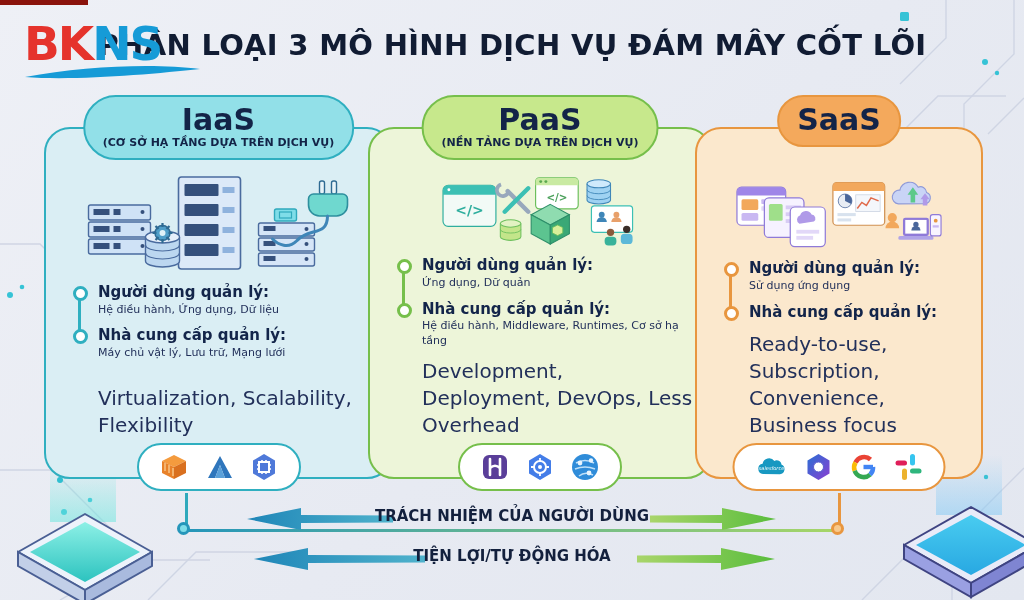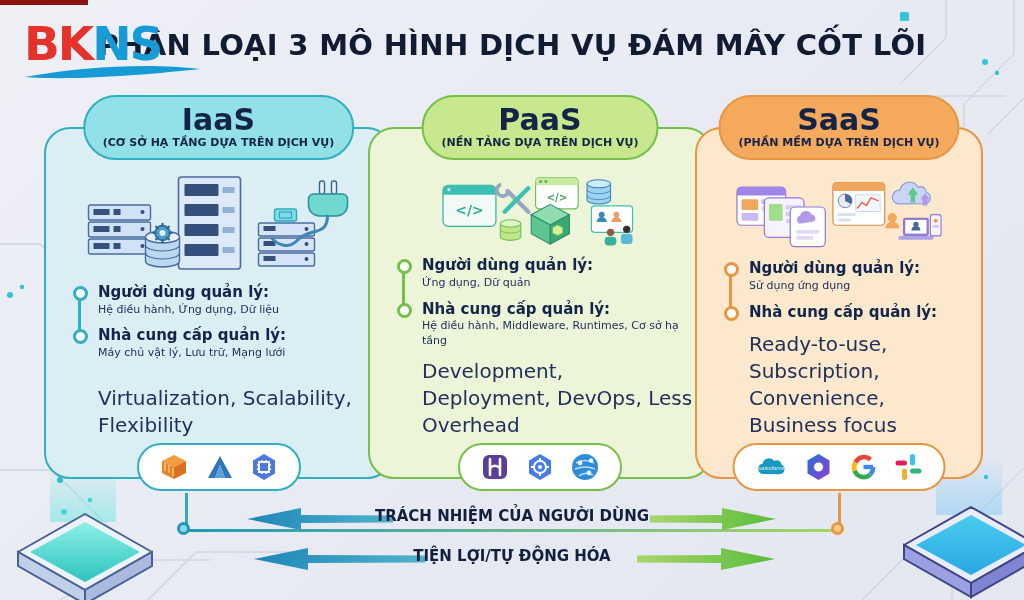--- a/index.html
+++ b/index.html
@@ -277,21 +277,20 @@
       <circle cx="10" cy="11" r="2.4" fill="#e8f4fd"></circle>
         <circle cx="21" cy="8.5" r="2.2" fill="#e8f4fd"></circle>
         <circle cx="19" cy="21" r="2.4" fill="#e8f4fd"></circle>
     </svg>
   </div>
 </div>
 
 <div class="card c-saas">
   <div class="card-pill">
     <div class="card-code">SaaS</div>
-    <div class="card-sub">(PHẦN MỀM DỰA TRÊN DỊCH VỤ)</div>
   </div>
 
   <svg class="illu" viewBox="0 0 272 100">
     <rect x="2" y="16" width="64" height="50" rx="6" fill="#fff" stroke="#8f7ad8" stroke-width="1.6"></rect>
     <path d="M2,22 a6,6 0 0 1 6,-6 h52 a6,6 0 0 1 6,6 v5 H2 z" fill="#9f86e8"></path>
     <rect x="8" y="32" width="22" height="14" rx="2" fill="#f2a85c"></rect>
     <rect x="34" y="32" width="26" height="6" rx="1" fill="#c9b8f2"></rect>
     <rect x="34" y="41" width="26" height="6" rx="1" fill="#e2d8f8"></rect>
     <rect x="8" y="50" width="22" height="10" rx="2" fill="#c9b8f2"></rect>
     <rect x="38" y="30" width="52" height="52" rx="6" fill="#f6f2ff" stroke="#8f7ad8" stroke-width="1.6"></rect>

